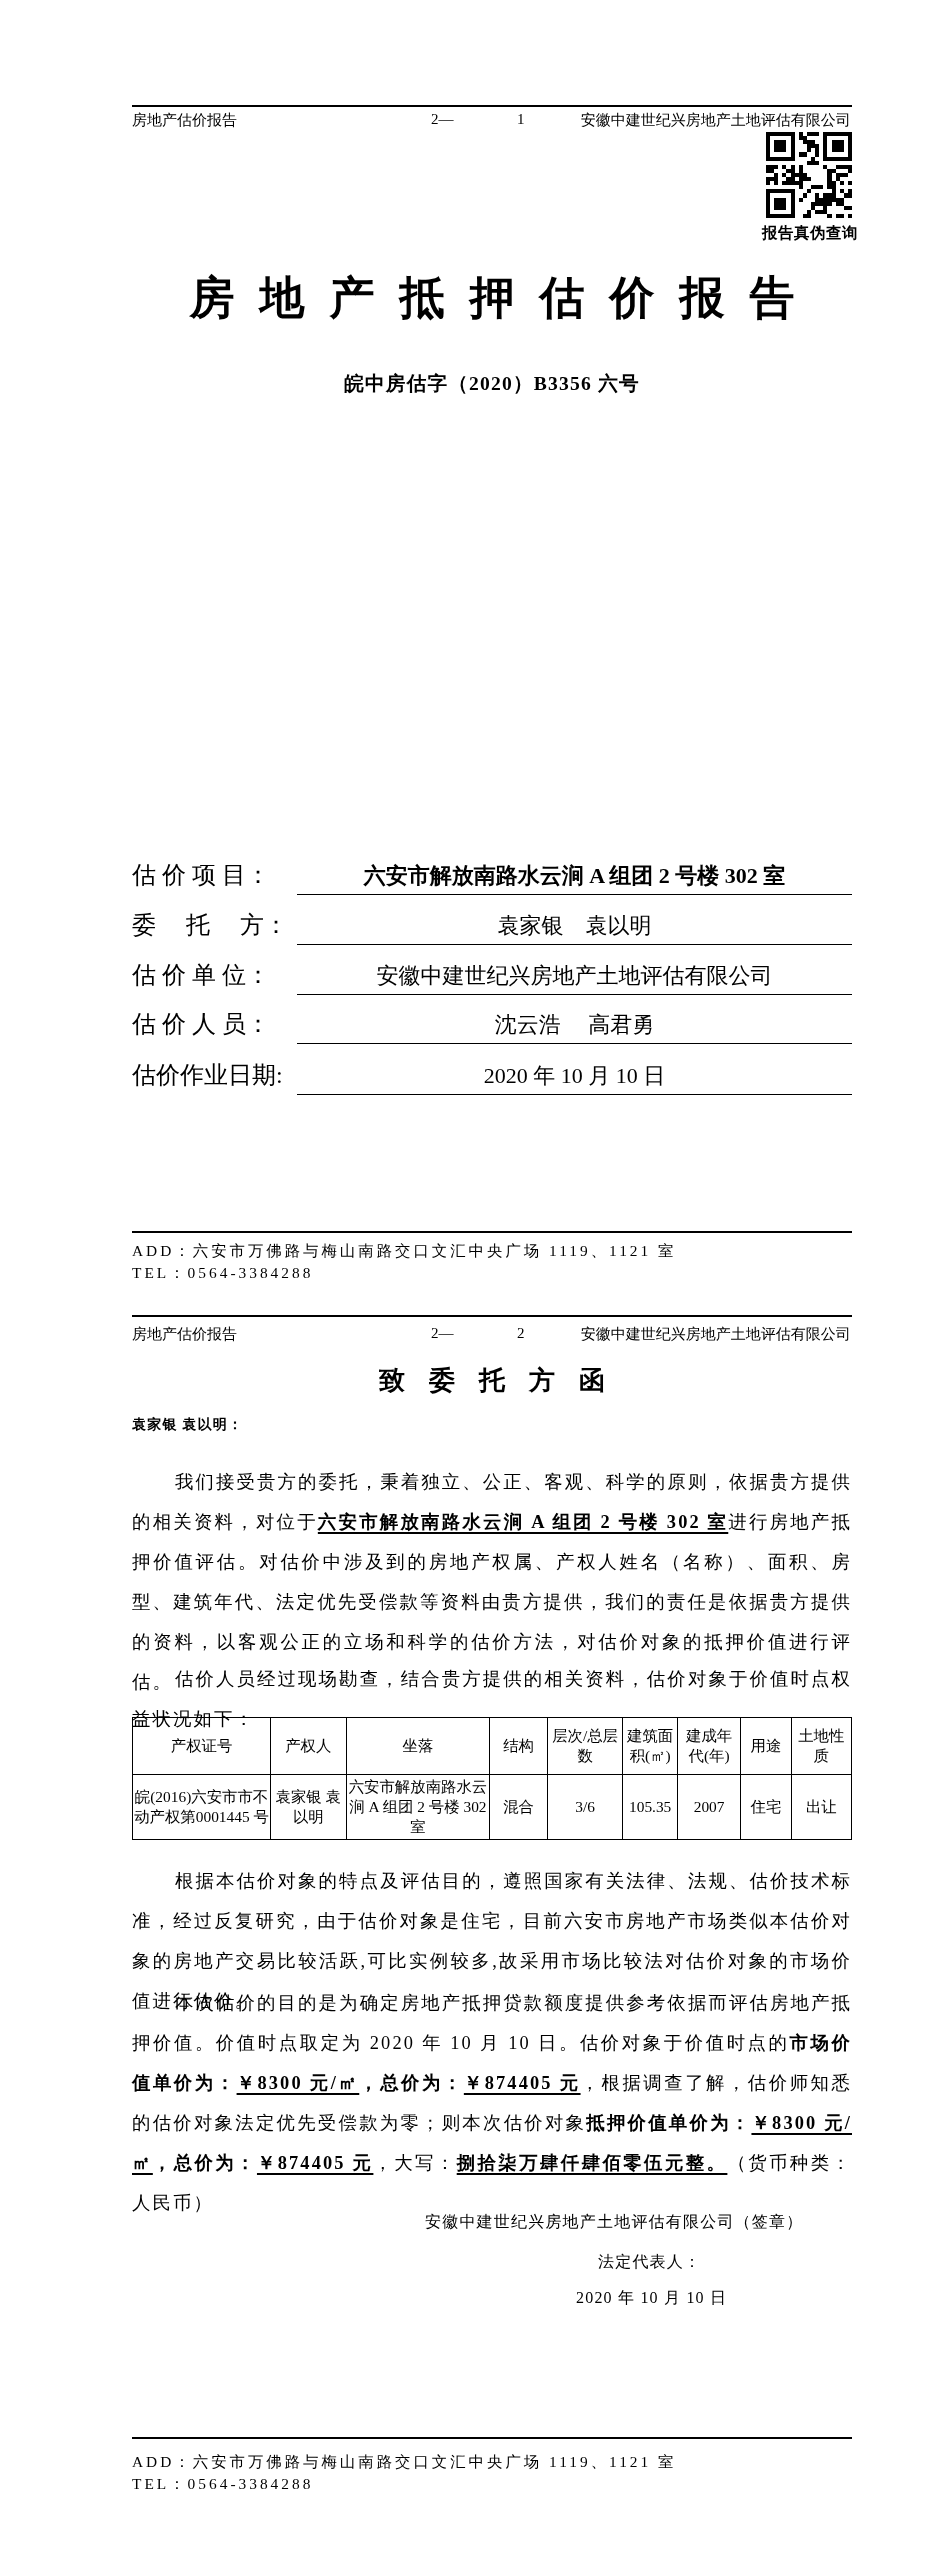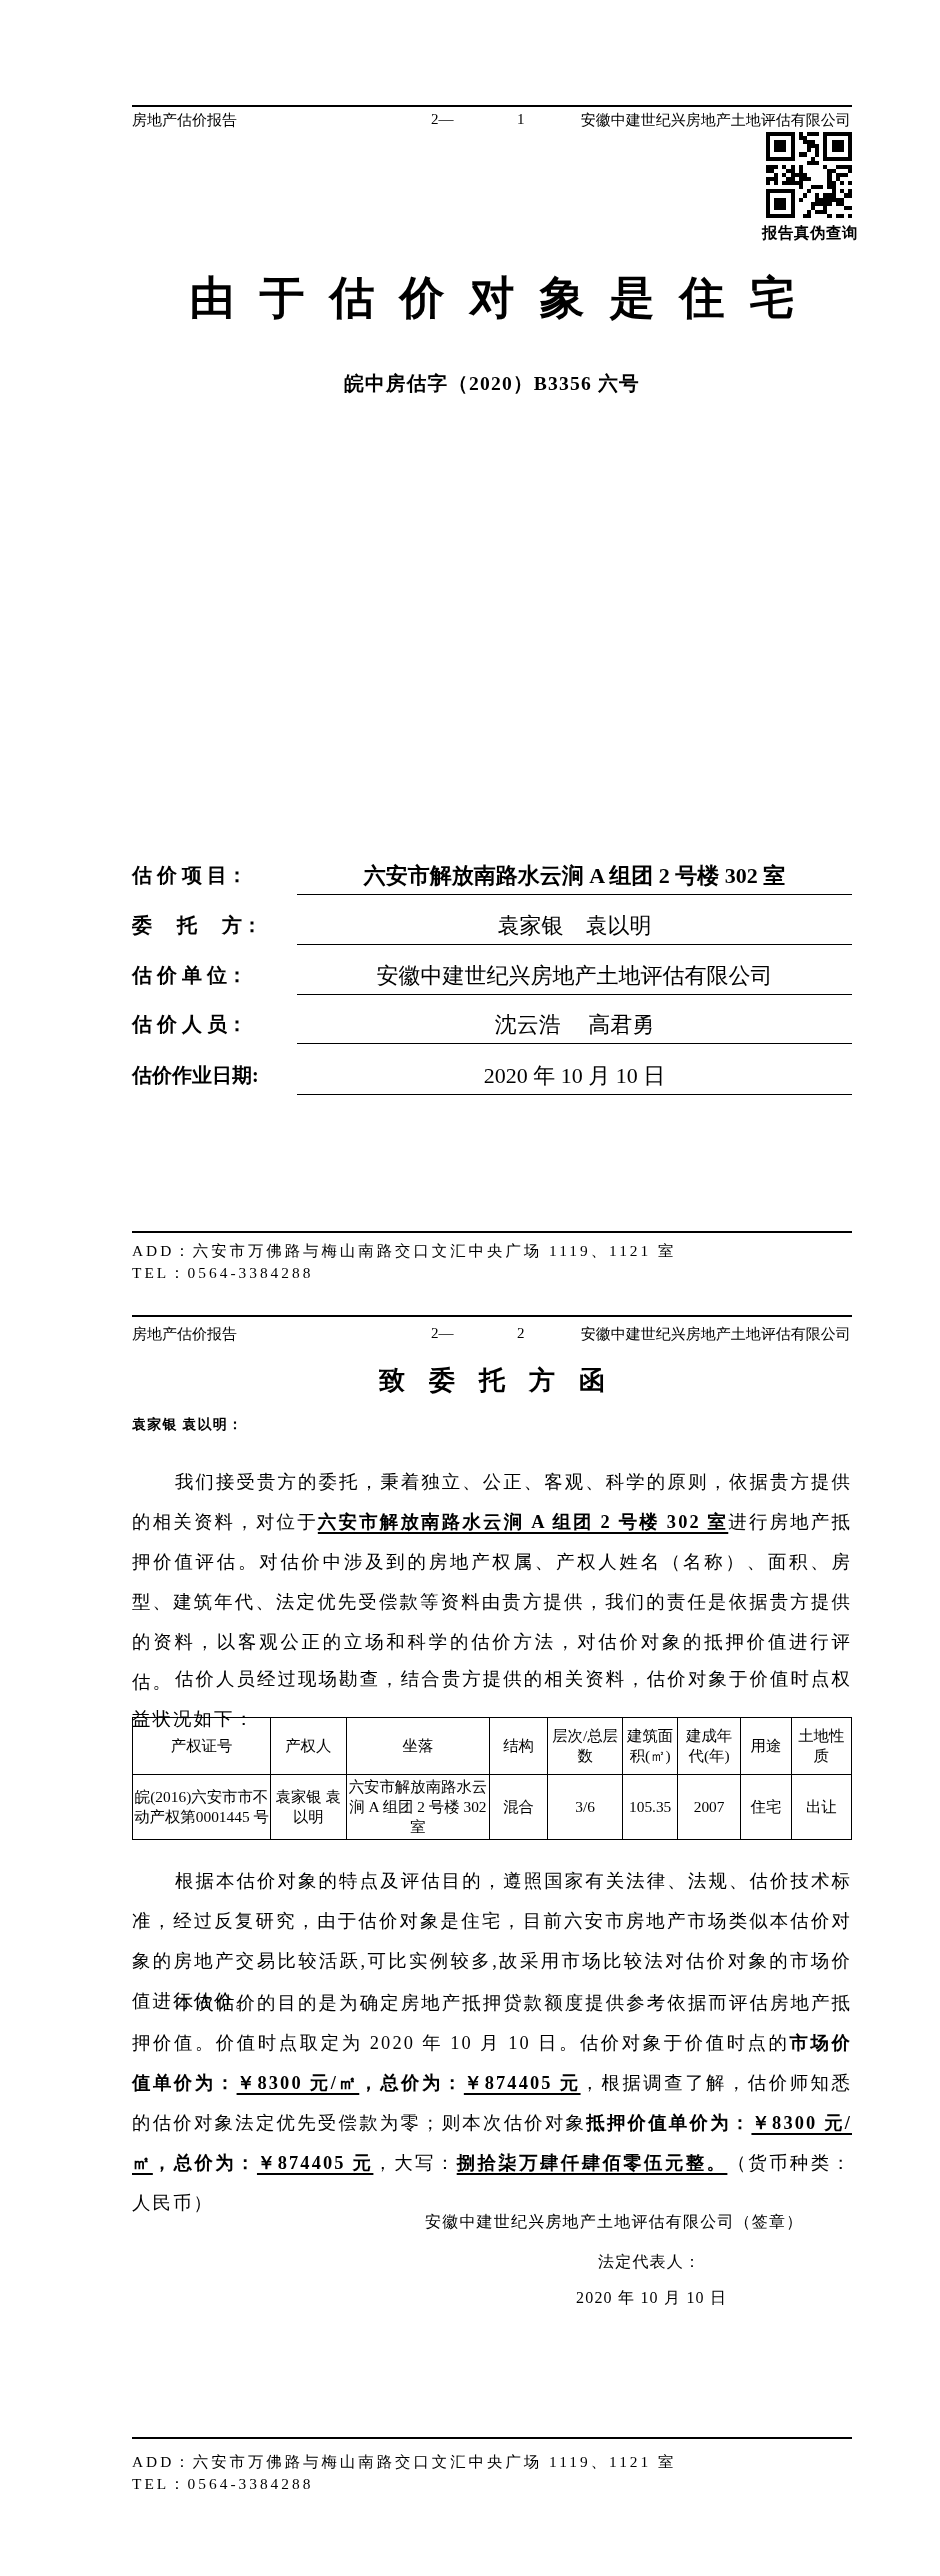--- a/index.html
+++ b/index.html
@@ -23,21 +23,21 @@
   .qr svg{width:100%;height:100%;shape-rendering:crispEdges;}
   .qr-caption{position:absolute;left:760px;top:223px;width:98px;text-align:right;
     font-size:15.4px;font-weight:700;letter-spacing:0.6px;}
   
   .main-title{position:absolute;left:132px;top:268px;width:720px;text-align:center;
     font-size:45px;font-weight:700;letter-spacing:25px;text-indent:25px;white-space:nowrap;}
   .doc-no{position:absolute;left:132px;top:370px;width:720px;text-align:center;
     font-size:19.6px;font-weight:700;letter-spacing:1.2px;}
   
   .frow{position:absolute;left:132px;width:720px;height:36px;display:flex;}
-  .flabel{flex:0 0 165px;font-size:20px;font-weight:700;line-height:33px;white-space:nowrap;}
+  .flabel{flex:0 0 165px;font-size:24px;font-weight:400;line-height:33px;white-space:nowrap;}
   .fval{flex:1 1 auto;border-bottom:1.8px solid #000;text-align:center;
     font-size:22px;line-height:34px;white-space:nowrap;}
   .fval.bold{font-weight:700;}
   
   .foot-line{position:absolute;left:132px;width:720px;font-size:15.4px;letter-spacing:3px;white-space:nowrap;}
   
   .letter-title{position:absolute;left:132px;top:1363px;width:720px;text-align:center;
     font-size:26px;font-weight:700;letter-spacing:24px;text-indent:24px;}
   .salutation{position:absolute;left:132px;top:1416px;font-size:14px;font-weight:700;letter-spacing:1.2px;}
   .para{position:absolute;left:132px;width:720px;font-size:18.4px;line-height:40px;
@@ -192,21 +192,21 @@
         <rect x="14" y="0" width="7" height="7"></rect>
         <rect x="15" y="1" width="5" height="5" fill="#fff"></rect>
         <rect x="16" y="2" width="3" height="3"></rect>
         <rect x="0" y="14" width="7" height="7"></rect>
         <rect x="1" y="15" width="5" height="5" fill="#fff"></rect>
         <rect x="2" y="16" width="3" height="3"></rect>
       </svg>
   </div>
   <div class="qr-caption">报告真伪查询</div>
 
-  <div class="main-title">由于估价对象是住宅</div>
+  <div class="main-title">房地产抵押估价报告</div>
   <div class="doc-no">皖中房估字（2020）B3356 六号</div>
 
   <div class="frow" style="top:859px">
     <span class="flabel">估 价 项 目：</span>
     <span class="fval bold">六安市解放南路水云涧 A 组团 2 号楼 302 室</span>
   </div>
   <div class="frow" style="top:909px">
     <span class="flabel">委　 托　 方：</span>
     <span class="fval">袁家银　袁以明</span>
   </div>

